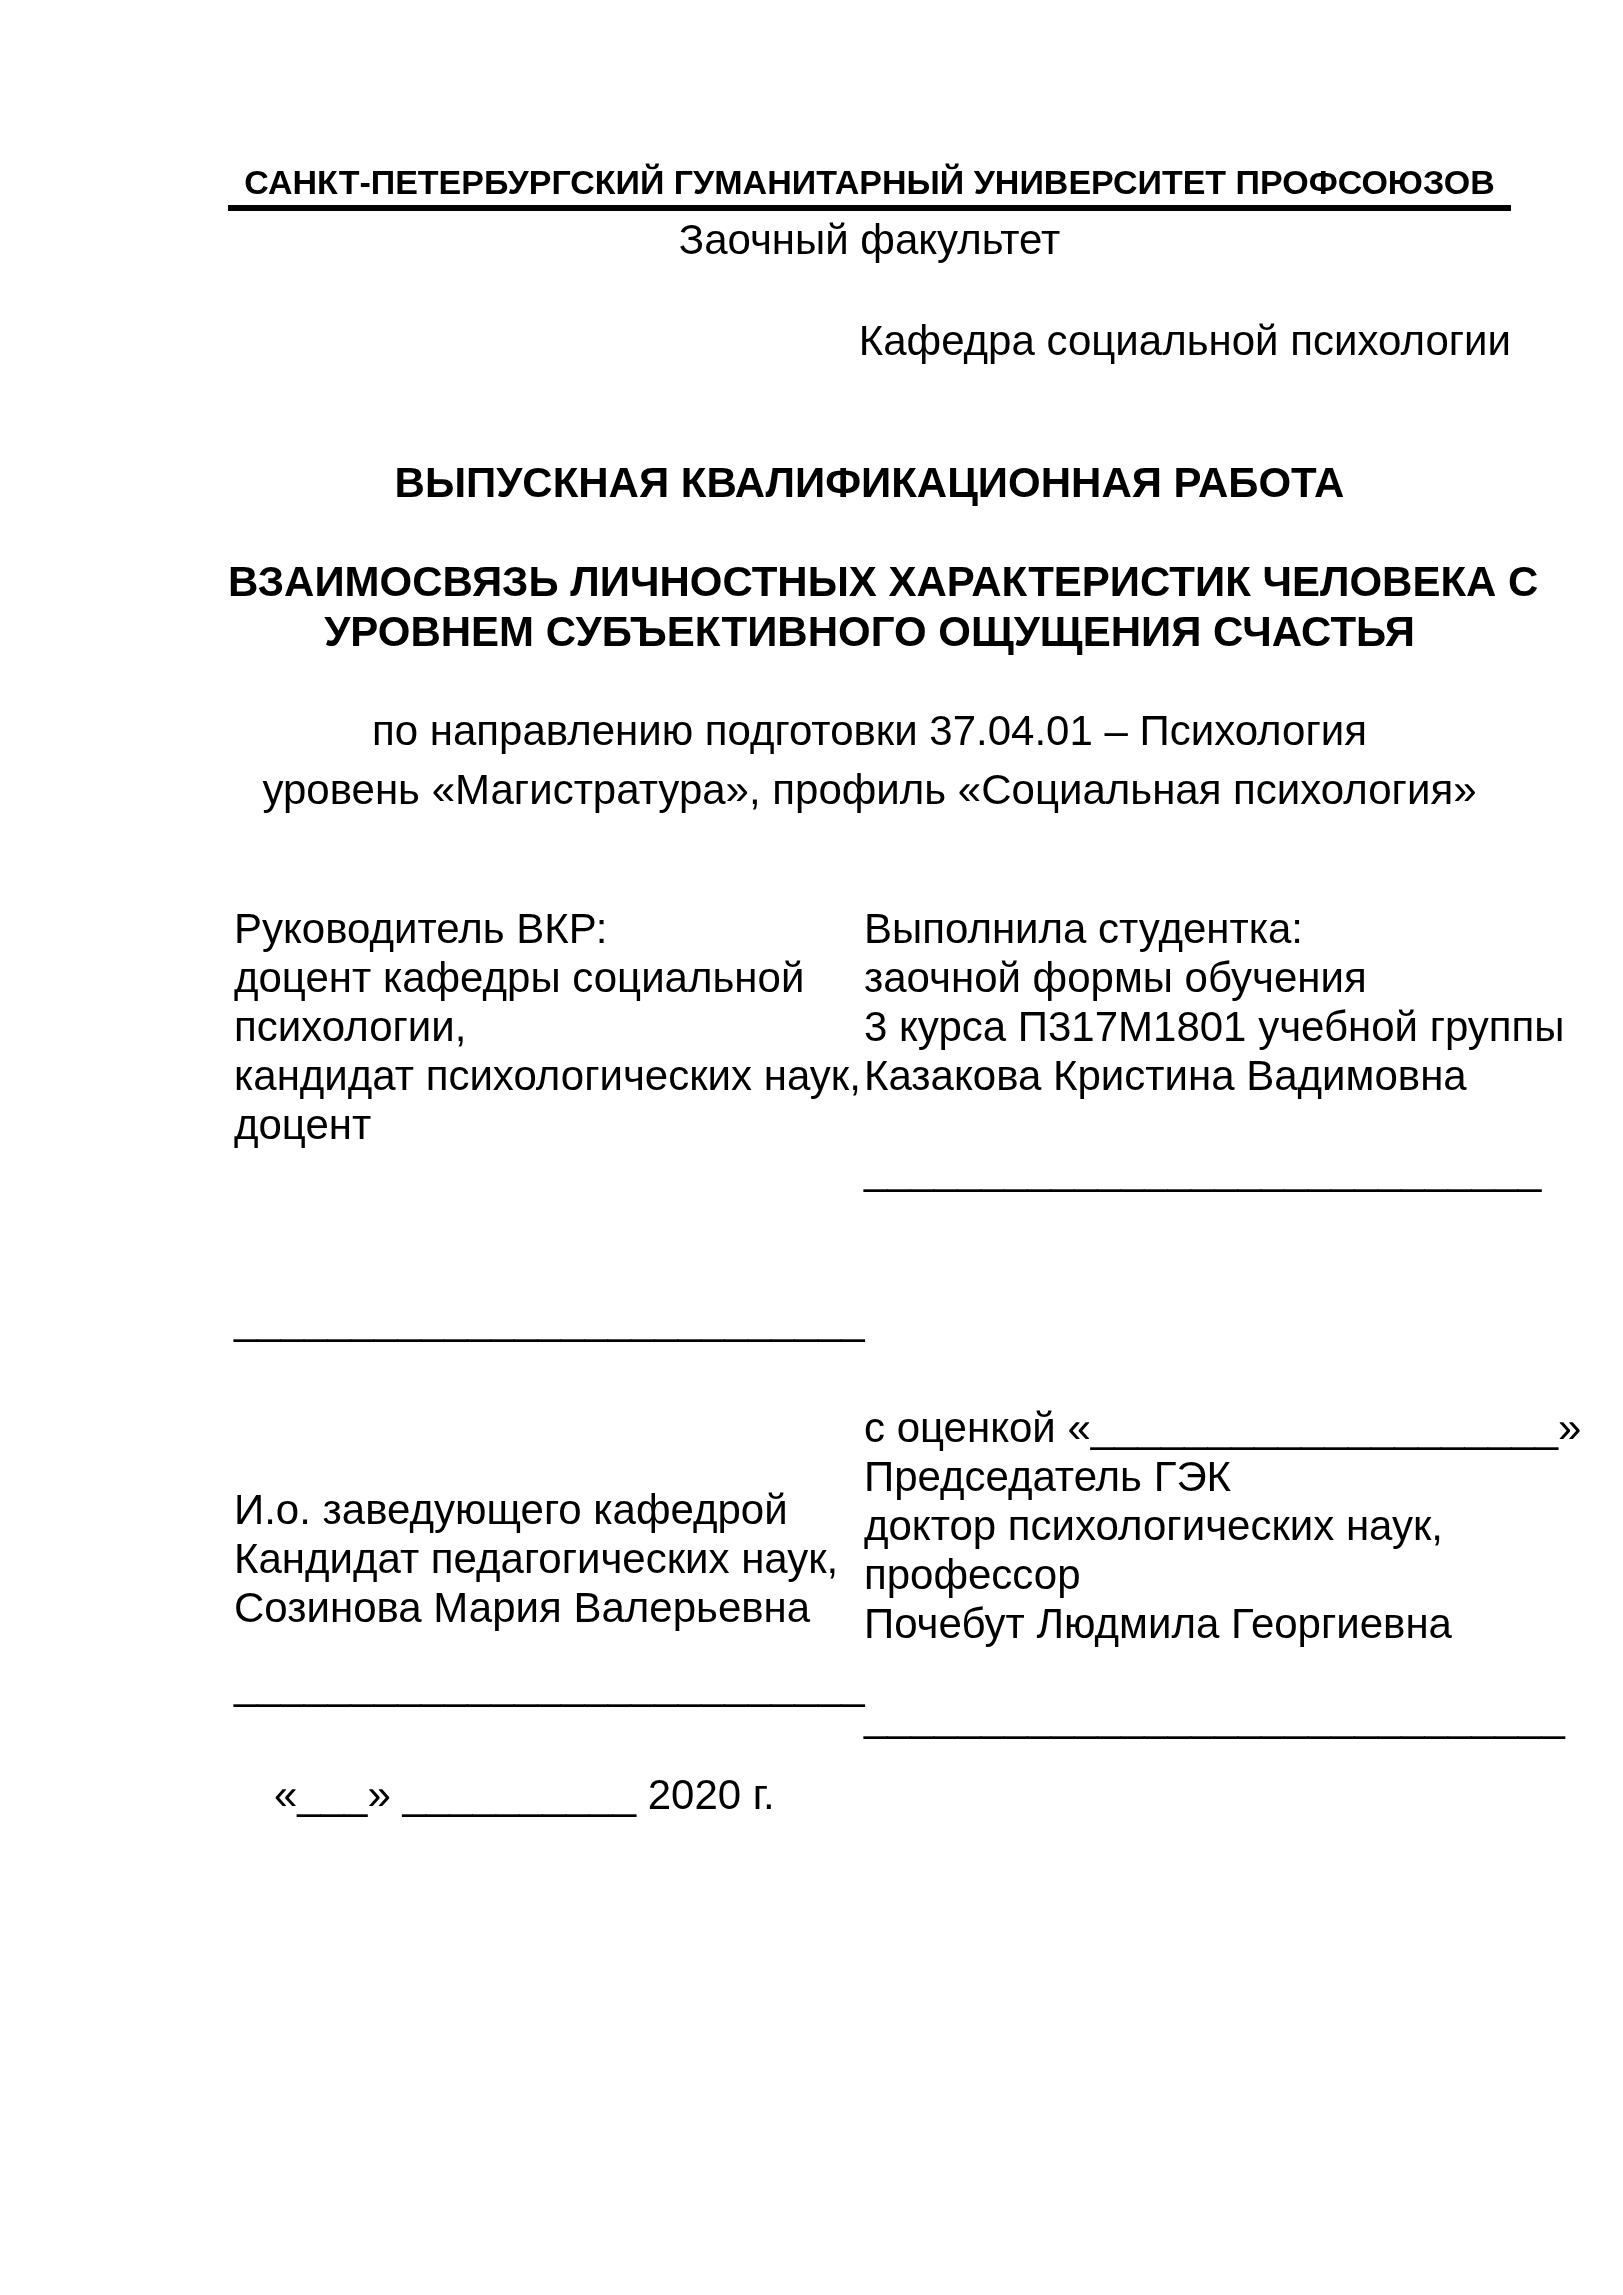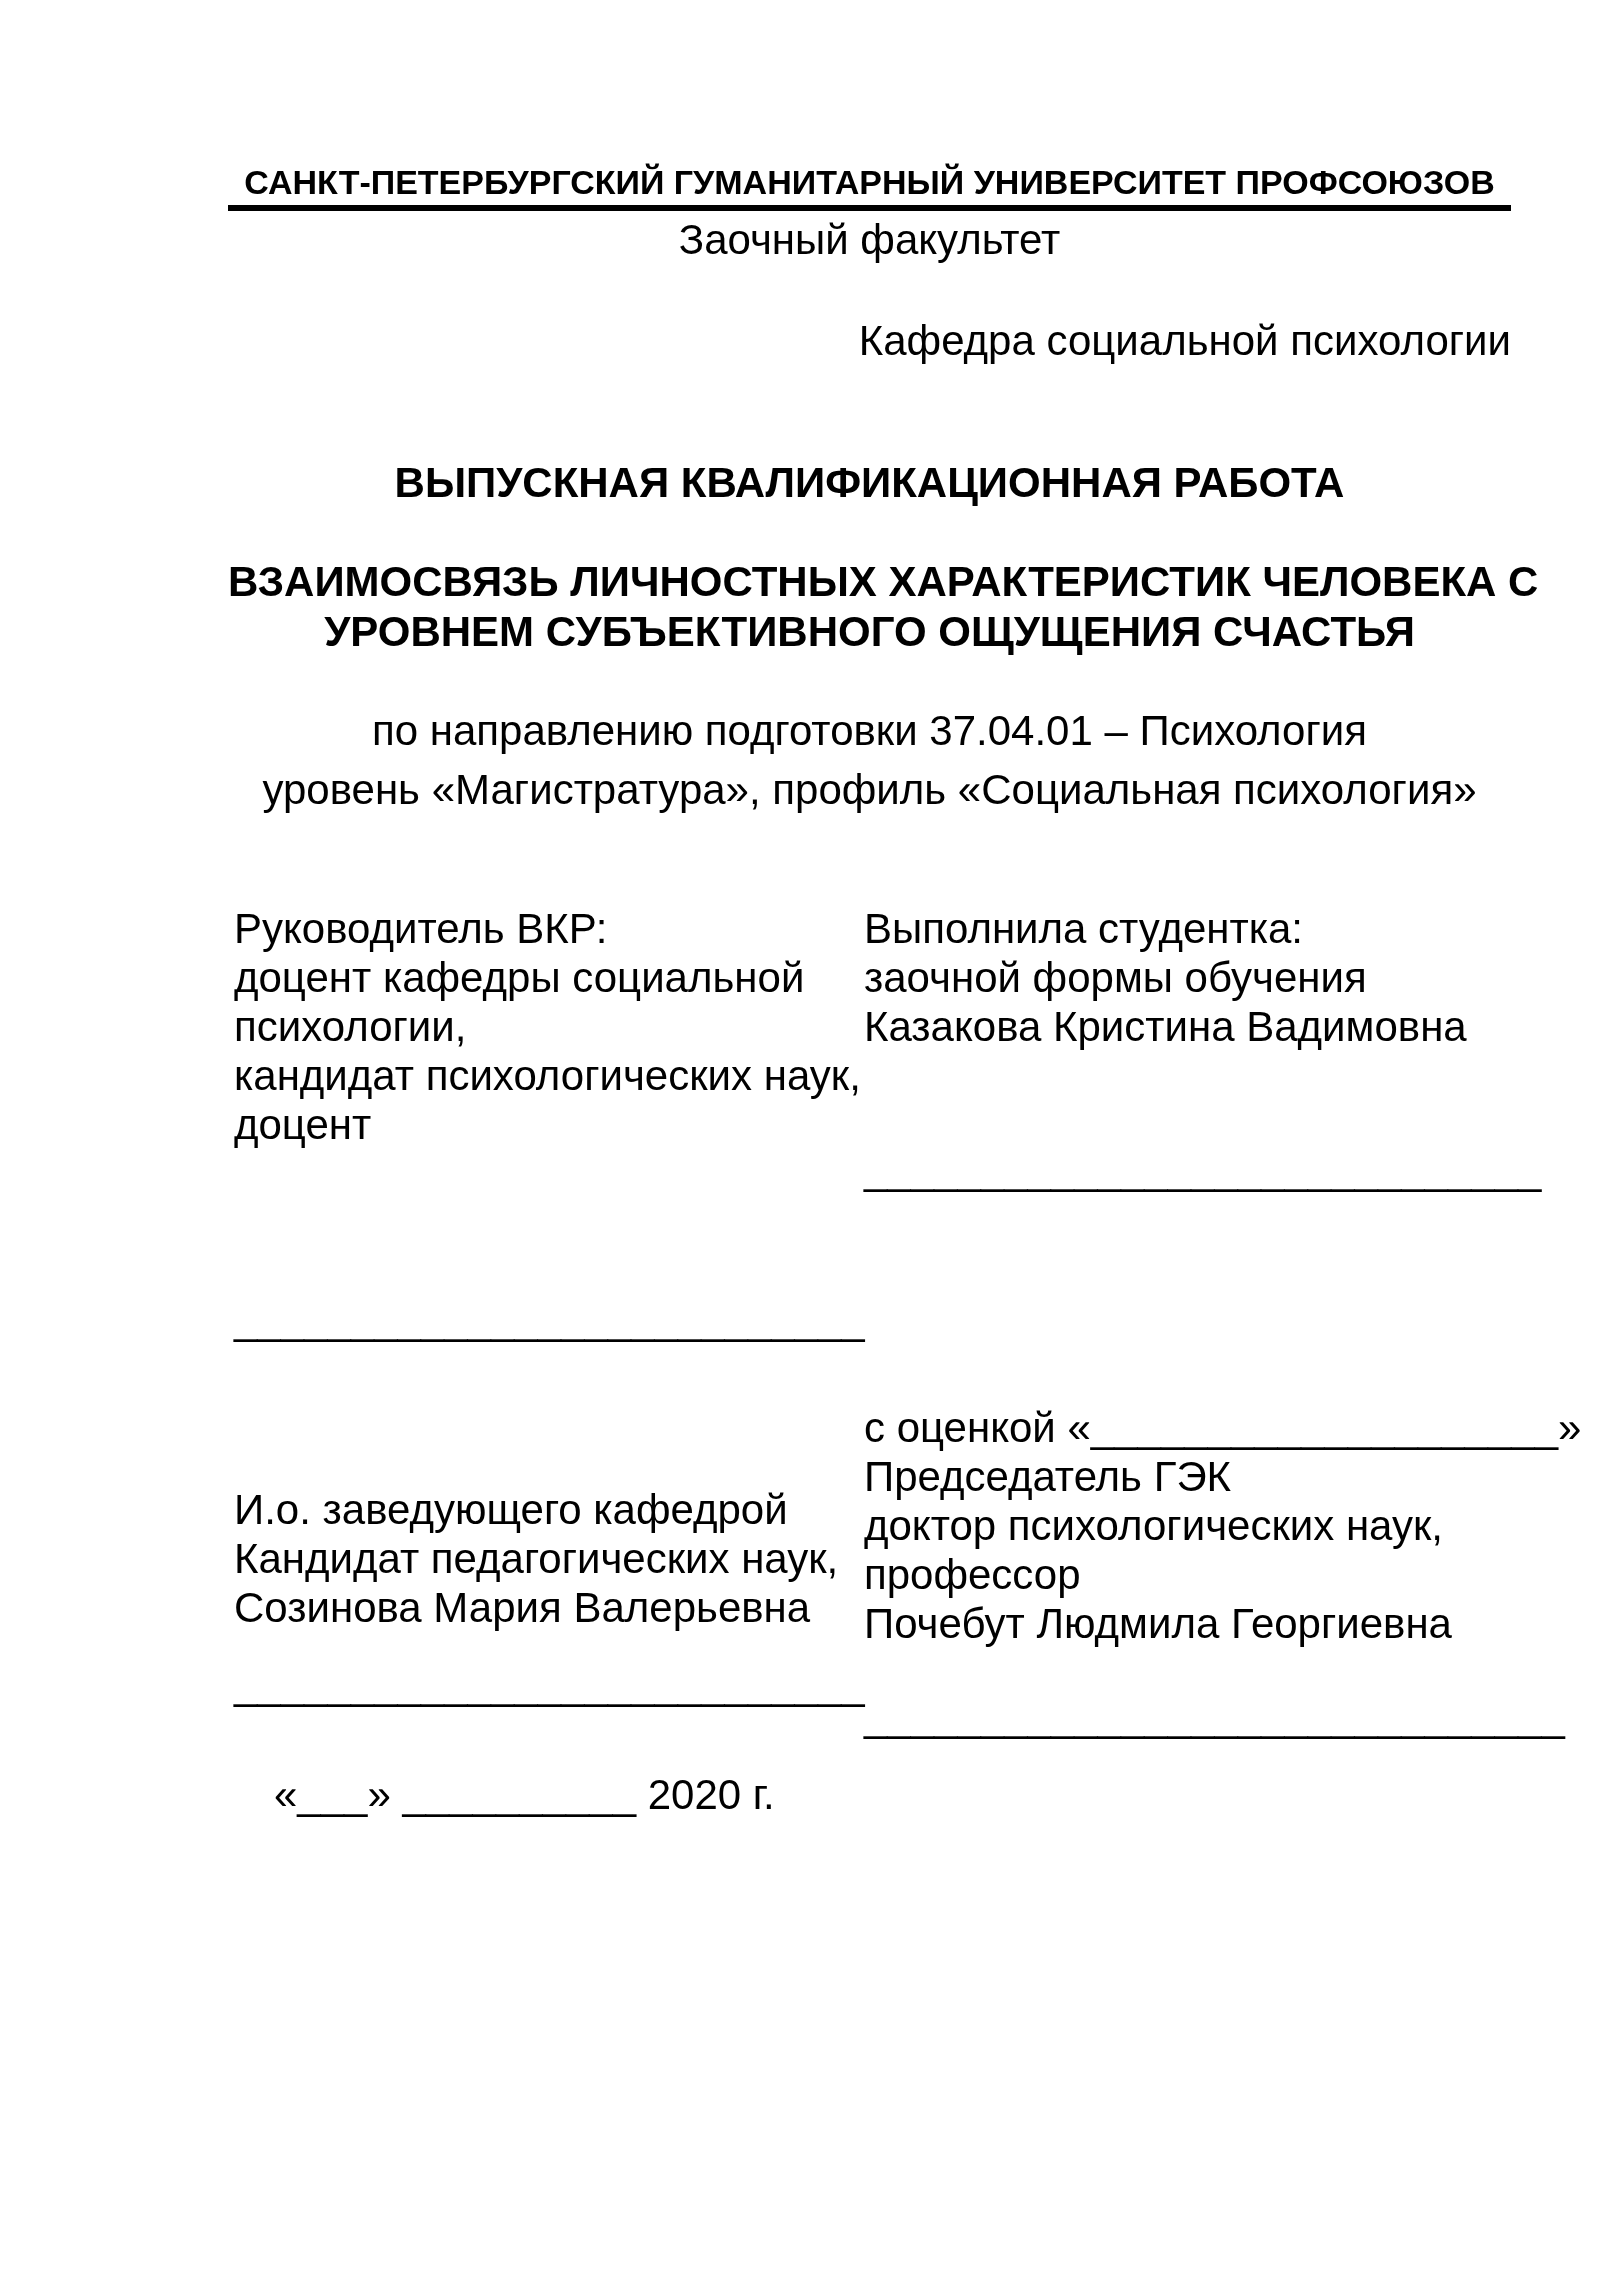--- a/index.html
+++ b/index.html
@@ -47,20 +47,21 @@
     <div>Руководитель ВКР:</div>
     <div>доцент кафедры социальной</div>
     <div>психологии,</div>
     <div>кандидат психологических наук,</div>
     <div>доцент</div>
   </div>
 
   <div class="abs" style="top:904px; left:864px;">
     <div>Выполнила студентка:</div>
     <div>заочной формы обучения</div>
+    <div>3 курса П317М1801 учебной группы</div>
     <div>Казакова Кристина Вадимовна</div>
   </div>
 
   <div class="abs" style="top:1145px; left:864px;">_____________________________</div>
 
   <div class="abs" style="top:1295px; left:234px;">___________________________</div>
 
 
   <div class="abs" style="top:1403px; left:864px;">с оценкой «____________________»</div>
 

